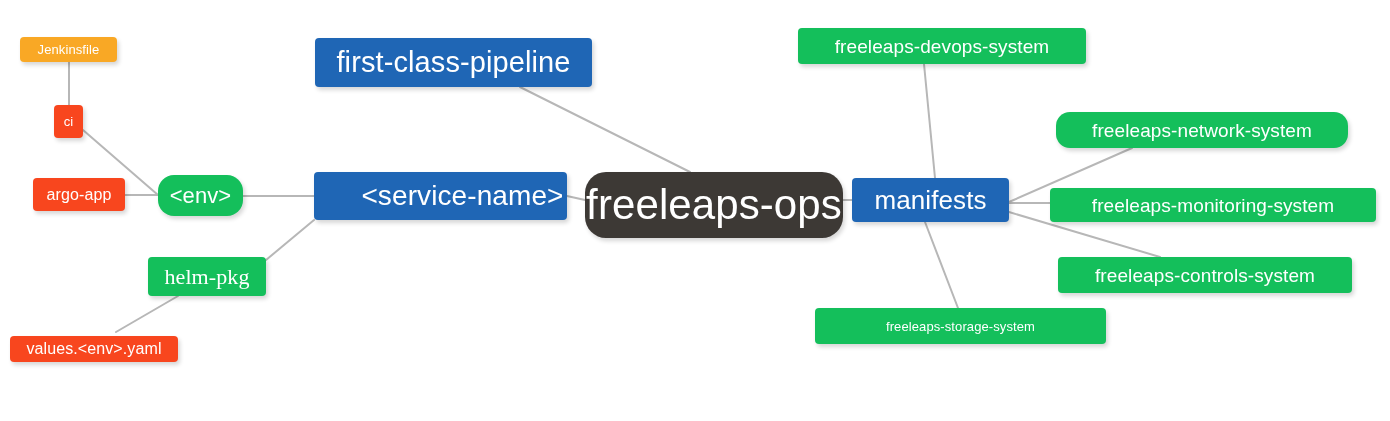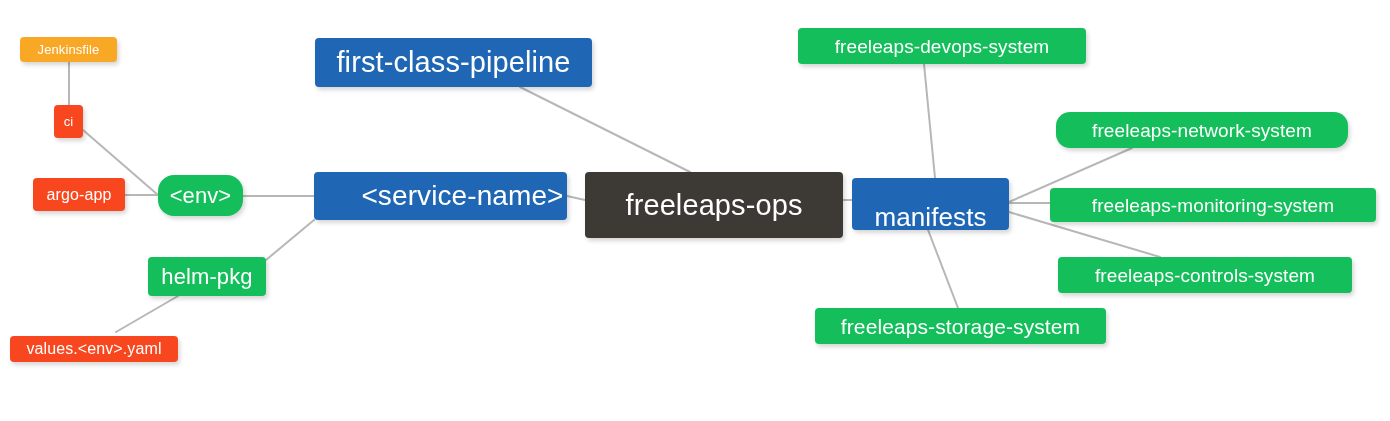--- a/index.html
+++ b/index.html
@@ -72,44 +72,44 @@
       </div>
       <div class="node" style="left: 33px; top: 178px; width: 92px; height: 33px; background: rgb(248, 70, 30); font-size: 16px;">
         <span class="lbl">argo-app</span>
       </div>
       <div class="node" style="left: 10px; top: 336px; width: 168px; height: 26px; background: rgb(248, 70, 30); font-size: 16px;">
         <span class="lbl">values.&lt;env&gt;.yaml</span>
       </div>
       <div class="node" style="left: 158px; top: 175px; width: 85px; height: 41px; background: rgb(20, 191, 91); font-size: 22px; border-radius: 16px;">
         <span class="lbl">&lt;env&gt;</span>
       </div>
-      <div class="node" style="left: 148px; top: 257px; width: 118px; height: 39px; background: rgb(20, 191, 91); font-size: 22px;">
+      <div class="node" style="left: 148px; top: 257px; width: 118px; height: 39px; background: rgb(20, 191, 91); font-size: 22px; font-family: Liberation Serif, serif;">
         <span class="lbl">helm-pkg</span>
       </div>
       <div class="node" style="left: 315px; top: 38px; width: 277px; height: 49px; background: rgb(31, 102, 181); font-size: 29px;">
         <span class="lbl">first-class-pipeline</span>
       </div>
       <div class="node" style="left: 314px; top: 172px; width: 253px; height: 48px; background: rgb(31, 102, 181); font-size: 28px; padding-left: 44px;">
         <span class="lbl">&lt;service-name&gt;</span>
       </div>
-      <div class="node" style="left: 585px; top: 172px; width: 258px; height: 66px; background: rgb(61, 57, 53); font-size: 29px;">
+      <div class="node" style="left: 585px; top: 172px; width: 258px; height: 66px; background: rgb(61, 57, 53); font-size: 42px; border-radius: 21px;">
         <span class="lbl">freeleaps-ops</span>
       </div>
-      <div class="node" style="left: 852px; top: 178px; width: 157px; height: 52px; background: rgb(31, 102, 181); font-size: 26px; align-items: flex-end;">
+      <div class="node" style="left: 852px; top: 178px; width: 157px; height: 44px; background: rgb(31, 102, 181); font-size: 26px;">
         <span class="lbl">manifests</span>
       </div>
       <div class="node" style="left: 798px; top: 28px; width: 288px; height: 36px; background: rgb(20, 191, 91); font-size: 19px;">
         <span class="lbl">freeleaps-devops-system</span>
       </div>
       <div class="node" style="left: 1056px; top: 112px; width: 292px; height: 36px; background: rgb(20, 191, 91); font-size: 19px; border-radius: 14px;">
         <span class="lbl">freeleaps-network-system</span>
       </div>
       <div class="node" style="left: 1050px; top: 188px; width: 326px; height: 34px; background: rgb(20, 191, 91); font-size: 19px;">
         <span class="lbl">freeleaps-monitoring-system</span>
       </div>
       <div class="node" style="left: 1058px; top: 257px; width: 294px; height: 36px; background: rgb(20, 191, 91); font-size: 19px;">
         <span class="lbl">freeleaps-controls-system</span>
       </div>
-      <div class="node" style="left: 815px; top: 308px; width: 291px; height: 36px; background: rgb(20, 191, 91); font-size: 21px;">
+      <div class="node" style="left: 815px; top: 308px; width: 291px; height: 36px; background: rgb(20, 191, 91); font-size: 13px;">
         <span class="lbl">freeleaps-storage-system</span>
       </div>
     </div>
 </div>
 
 </body></html>

